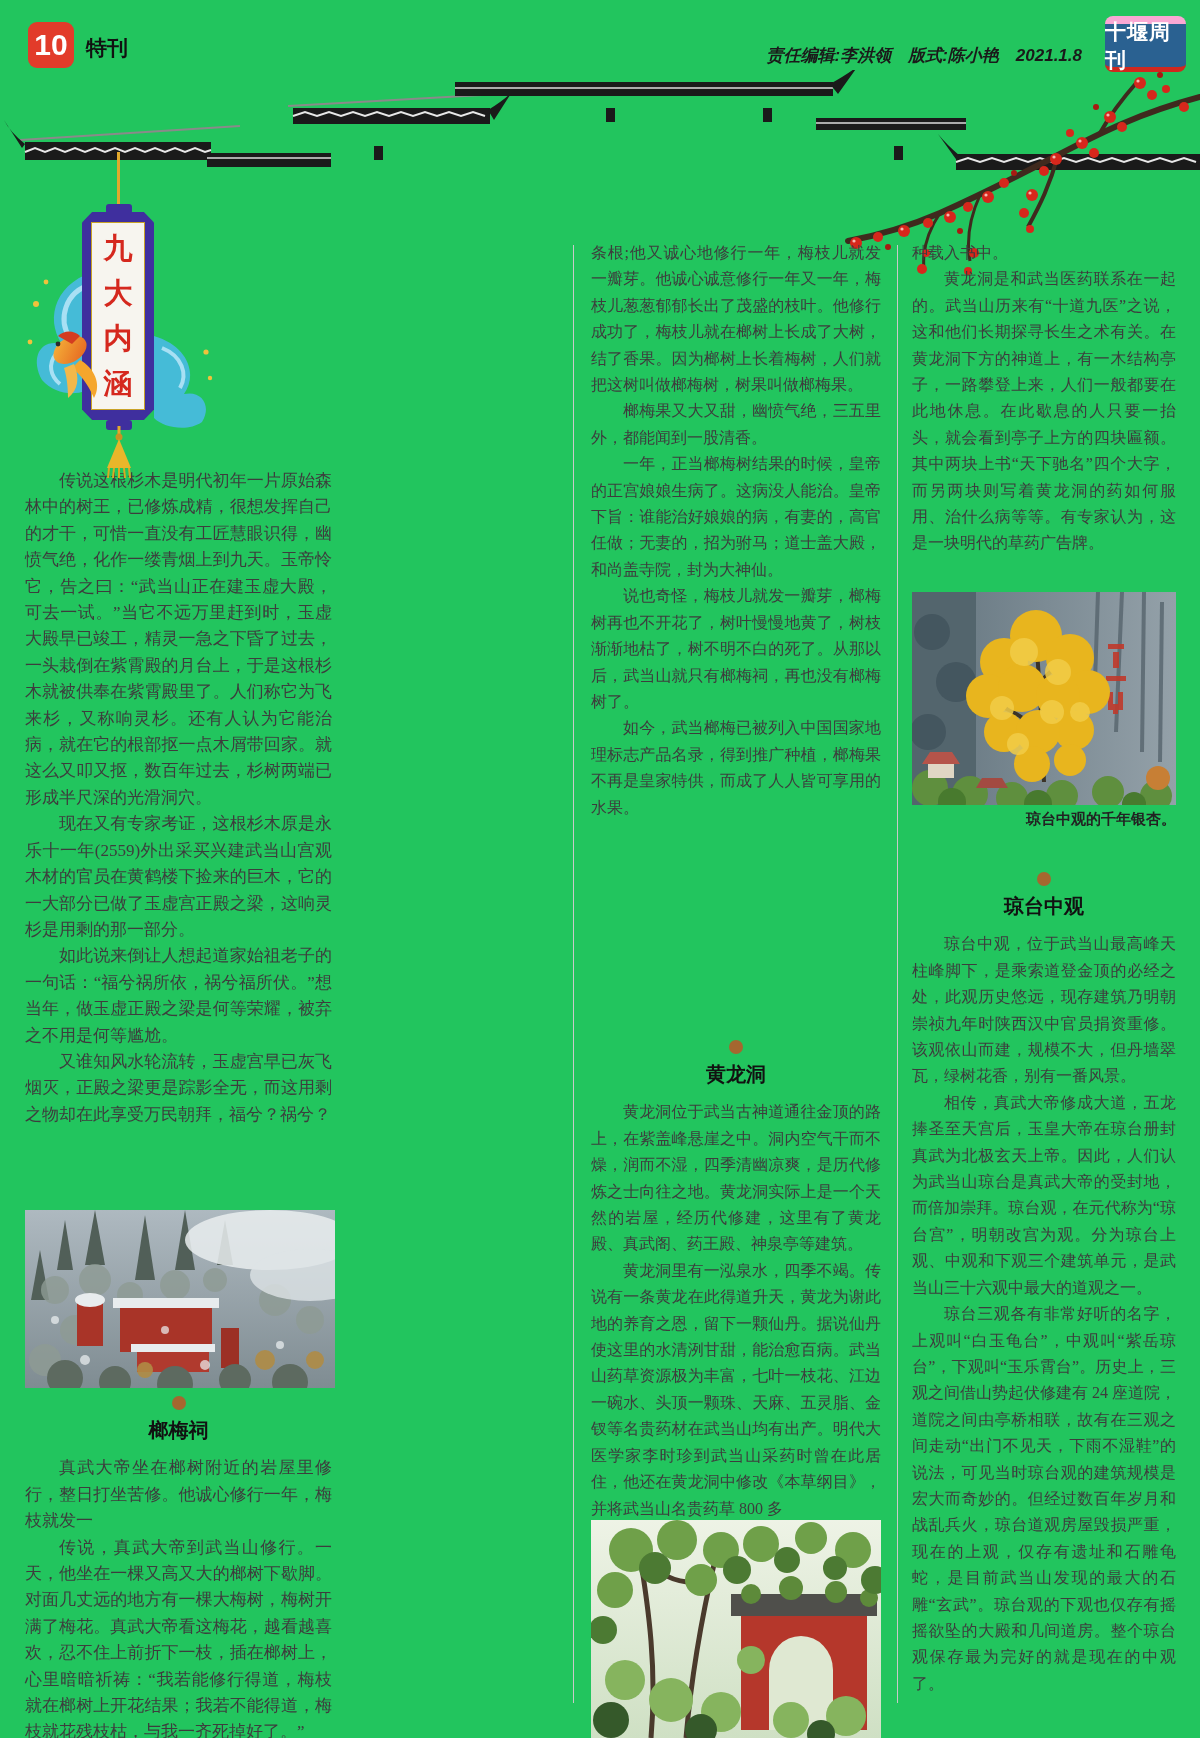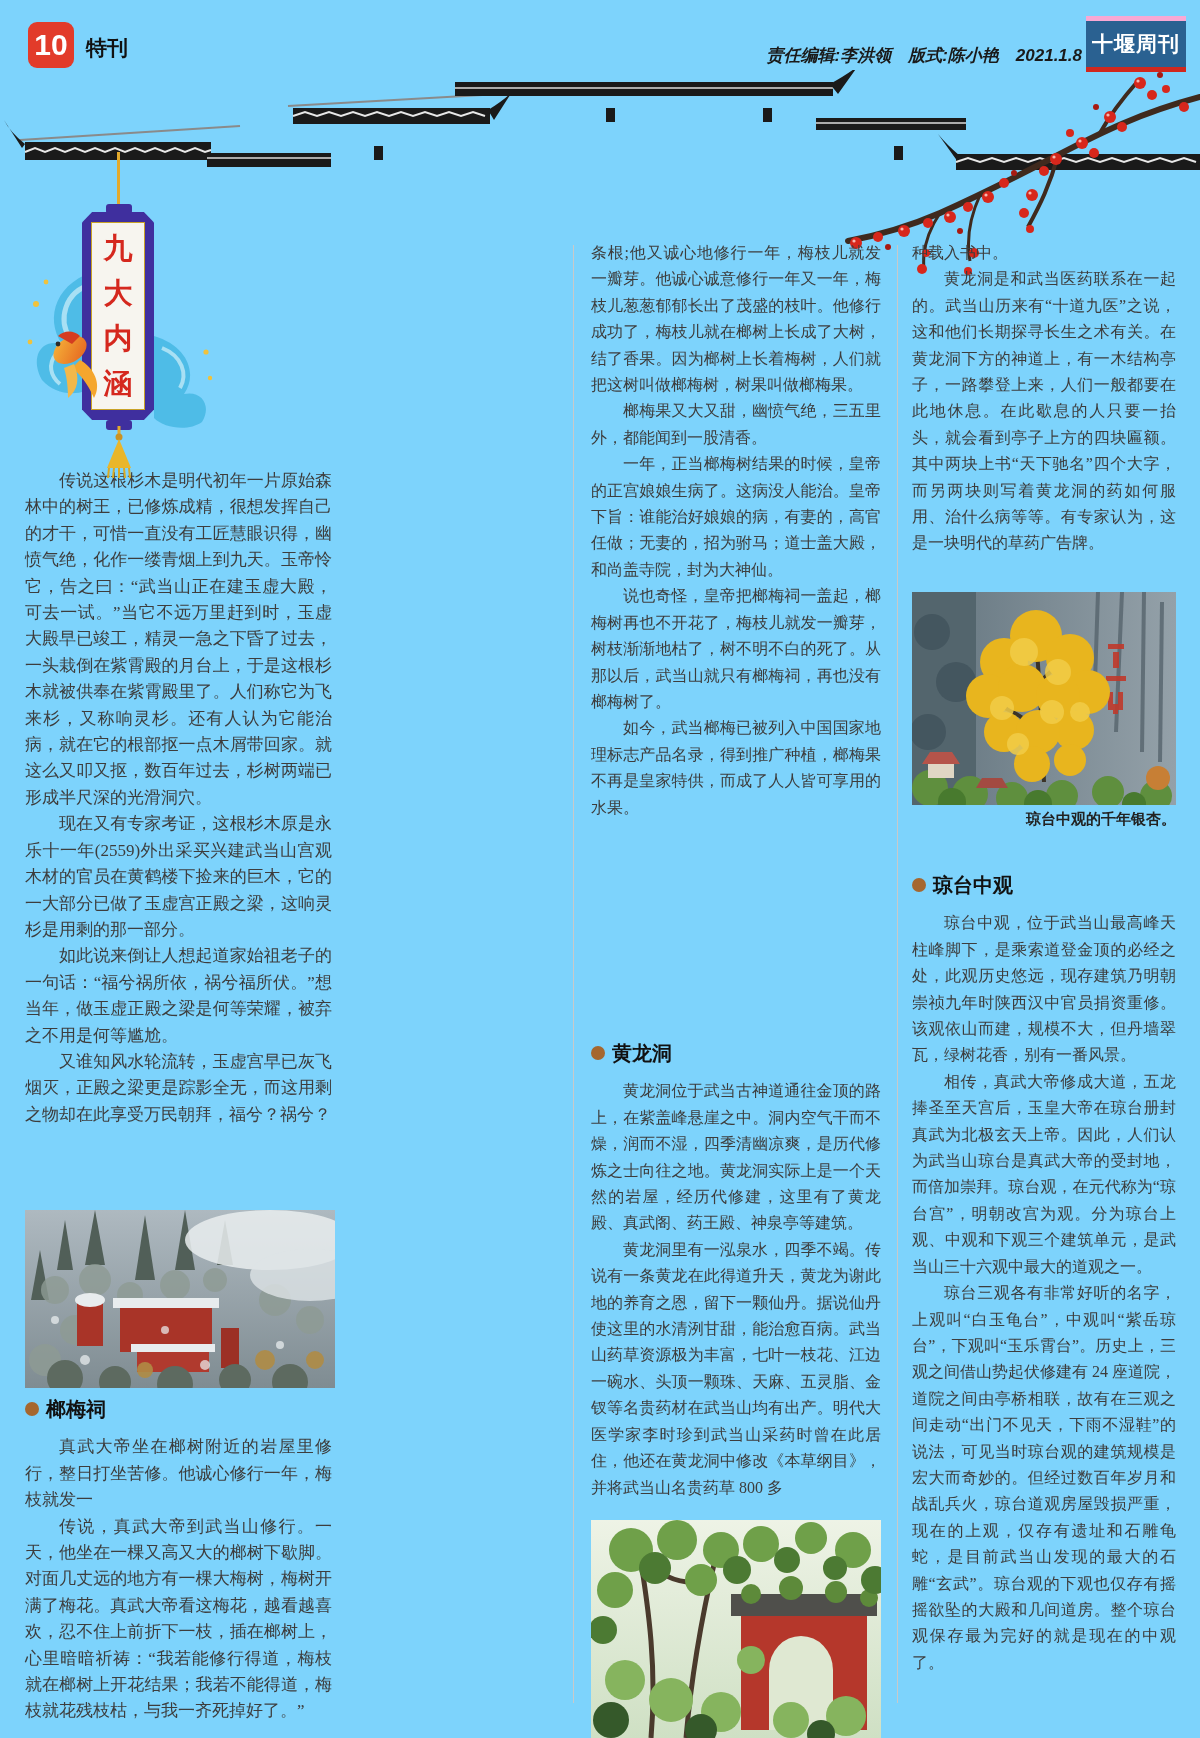--- a/index.html
+++ b/index.html
@@ -1,28 +1,28 @@
 <!DOCTYPE html>
 <html><head>
 <meta charset="utf-8">
 <style>
   html,body{margin:0;padding:0;background:#ffffff;}
-  .page{position:relative;width:1200px;height:1738px;background:#7dd3fc;overflow:hidden;
+  .page{position:relative;width:1200px;height:1738px;background:#22c55e;overflow:hidden;
         font-family:"Liberation Serif","DejaVu Serif",serif;color:#3d3d3d;margin:0 auto;}
   
   .page-badge{position:absolute;left:28px;top:22px;width:46px;height:46px;background:#e23b2a;
         border-radius:9px;color:#fff;font-family:"Liberation Sans",sans-serif;font-weight:bold;
         font-size:30px;display:flex;align-items:center;justify-content:center;}
   .edition-label{position:absolute;left:86px;top:34px;font-family:"Liberation Sans",sans-serif;
         font-weight:bold;font-size:21px;color:#111;}
   .editor-line{position:absolute;top:44px;right:118px;font-family:"Liberation Sans",sans-serif;
         font-weight:bold;font-style:italic;font-size:17px;color:#1a1a1a;}
-  .masthead{position:absolute;top:16px;right:14px;width:100px;height:56px;background:#2a6191;
-        border-top:5px solid #f9a8d4;border-bottom:5px solid #d0281e;box-sizing:border-box;
-        display:flex;align-items:center;justify-content:center;}
+  .masthead{position:absolute;top:16px;right:14px;width:81px;height:56px;background:#2a6191;
+        border-top:8px solid #f9a8d4;border-bottom:5px solid #d0281e;box-sizing:border-box;
+        display:flex;align-items:center;justify-content:center;border-radius:8px;}
   .masthead-title{color:#fff;font-weight:bold;font-size:21px;letter-spacing:1px;
         font-family:"Liberation Serif",serif;}
   
   .eaves{position:absolute;left:0;top:70px;width:1200px;height:200px;}
   .plum{position:absolute;right:0;top:55px;width:400px;height:230px;}
   
   .plaque-string{position:absolute;left:117px;top:152px;width:3px;height:56px;background:#e2a92c;}
   .plaque-knob{position:absolute;left:106px;width:26px;height:10px;background:#3f2f9e;border-radius:3px;}
   .plaque-board{position:absolute;left:82px;top:212px;width:72px;height:208px;background:#3f2f9e;
         clip-path:polygon(14% 0,86% 0,100% 5%,100% 95%,86% 100%,14% 100%,0 95%,0 5%);
@@ -36,21 +36,21 @@
   .goldfish{position:absolute;left:44px;top:322px;width:70px;height:80px;z-index:4;}
   .tassel{position:absolute;left:99px;top:426px;width:40px;height:52px;z-index:3;}
   
   .colblock{position:absolute;text-align:justify;}
   .colblock p{margin:0;text-indent:2em;}
   .colblock p.no-indent{text-indent:0;}
   .col-left{left:25px;width:307px;font-size:17px;line-height:26.4px;}
   .col-mid{left:591px;width:290px;font-size:16px;line-height:26.4px;}
   .col-right{left:912px;width:264px;font-size:16px;line-height:26.4px;}
   .divider{position:absolute;top:245px;width:1px;height:1458px;background:#c9c9c9;}
-  .section-header{display:flex;align-items:center;gap:7px;margin:0 0 12px 0;}
+  .section-header{display:flex;align-items:center;gap:7px;margin:0 0 12px 0;flex-direction:column;}
   .bullet{width:14px;height:14px;border-radius:50%;background:#a5672f;flex:0 0 auto;}
   .section-title{font-family:"Liberation Sans",sans-serif;font-weight:bold;font-size:20px;color:#111;}
   .photo{position:absolute;overflow:hidden;}
   .photo svg{display:block;}
   .photo-caption{position:absolute;left:912px;top:810px;width:264px;text-align:right;
         font-family:Liberation Serif, serif;font-weight:bold;font-size:15px;color:#222;}
 </style>
 </head>
 <body>
 
@@ -279,21 +279,21 @@
       <span class="section-title">榔梅祠</span>
     </div>
     <p>真武大帝坐在榔树附近的岩屋里修行，整日打坐苦修。他诚心修行一年，梅枝就发一</p>
     <p>传说，真武大帝到武当山修行。一天，他坐在一棵又高又大的榔树下歇脚。对面几丈远的地方有一棵大梅树，梅树开满了梅花。真武大帝看这梅花，越看越喜欢，忍不住上前折下一枝，插在榔树上，心里暗暗祈祷：“我若能修行得道，梅枝就在榔树上开花结果；我若不能得道，梅枝就花残枝枯，与我一齐死掉好了。”</p>
   </div>
 
   <div class="colblock col-mid" style="top:240px;">
     <p class="no-indent">条根;他又诚心地修行一年，梅枝儿就发一瓣芽。他诚心诚意修行一年又一年，梅枝儿葱葱郁郁长出了茂盛的枝叶。他修行成功了，梅枝儿就在榔树上长成了大树，结了香果。因为榔树上长着梅树，人们就把这树叫做榔梅树，树果叫做榔梅果。</p>
     <p>榔梅果又大又甜，幽愤气绝，三五里外，都能闻到一股清香。</p>
     <p>一年，正当榔梅树结果的时候，皇帝的正宫娘娘生病了。这病没人能治。皇帝下旨：谁能治好娘娘的病，有妻的，高官任做；无妻的，招为驸马；道士盖大殿，和尚盖寺院，封为大神仙。</p>
-    <p>说也奇怪，皇帝把榔梅祠一盖起，榔梅树再也不开花了，梅枝儿就发一瓣芽，树枝渐渐地枯了，树不明不白的死了。从那以后，武当山就只有榔梅祠，再也没有榔梅树了。</p>
+    <p>说也奇怪，梅枝儿就发一瓣芽，榔梅树再也不开花了，树叶慢慢地黄了，树枝渐渐地枯了，树不明不白的死了。从那以后，武当山就只有榔梅祠，再也没有榔梅树了。</p>
     <p>如今，武当榔梅已被列入中国国家地理标志产品名录，得到推广种植，榔梅果不再是皇家特供，而成了人人皆可享用的水果。</p>
   </div>
 
   <div class="colblock col-mid" style="top:1040px;">
     <div class="section-header">
       <span class="bullet"></span>
       <span class="section-title">黄龙洞</span>
     </div>
     <p>黄龙洞位于武当古神道通往金顶的路上，在紫盖峰悬崖之中。洞内空气干而不燥，润而不湿，四季清幽凉爽，是历代修炼之士向往之地。黄龙洞实际上是一个天然的岩屋，经历代修建，这里有了黄龙殿、真武阁、药王殿、神泉亭等建筑。</p>
     <p>黄龙洞里有一泓泉水，四季不竭。传说有一条黄龙在此得道升天，黄龙为谢此地的养育之恩，留下一颗仙丹。据说仙丹使这里的水清洌甘甜，能治愈百病。武当山药草资源极为丰富，七叶一枝花、江边一碗水、头顶一颗珠、天麻、五灵脂、金钗等名贵药材在武当山均有出产。明代大医学家李时珍到武当山采药时曾在此居住，他还在黄龙洞中修改《本草纲目》，并将武当山名贵药草 800 多</p>

